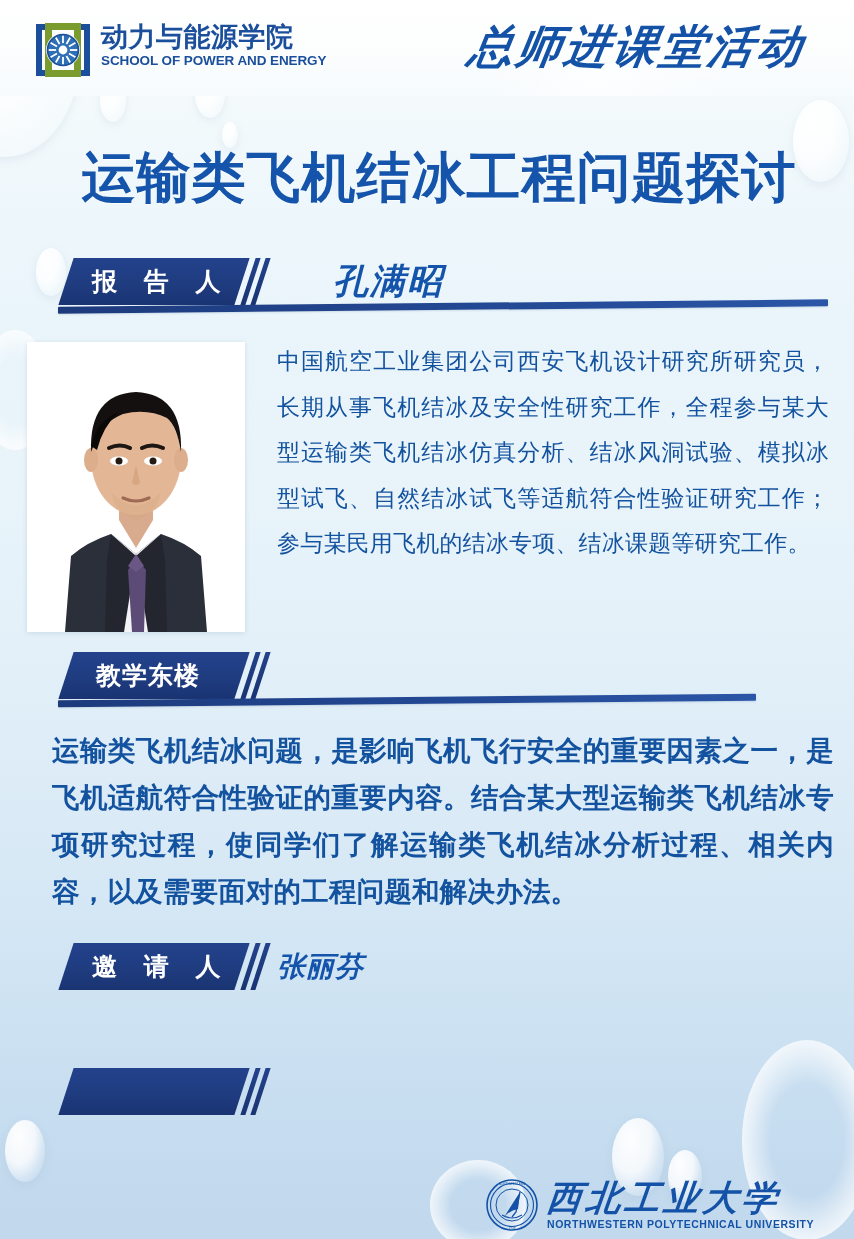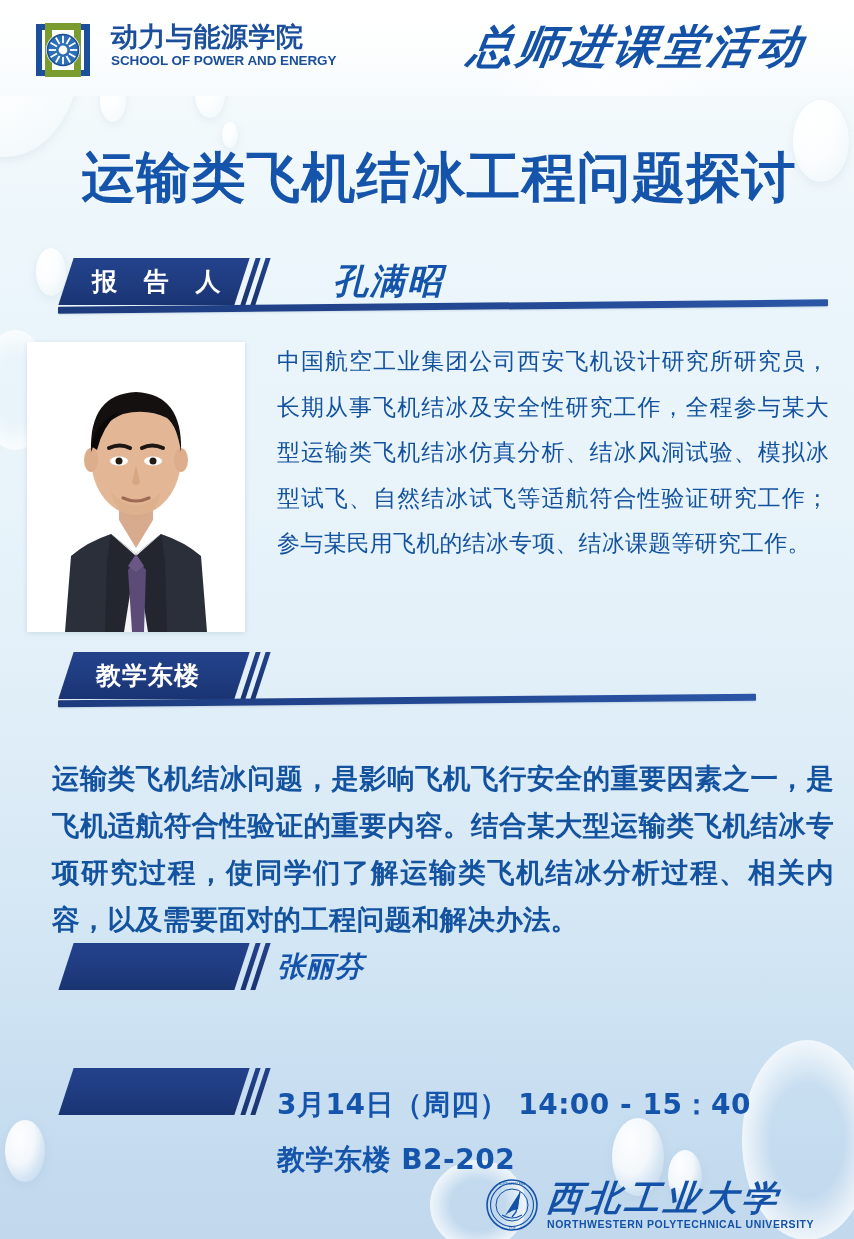--- a/index.html
+++ b/index.html
@@ -34,21 +34,21 @@
   }
 
   
   #header{position:absolute;left:0;top:0;width:854px;height:96px;
     background:linear-gradient(to bottom,#ffffff 0%,#fdfefe 45%,#f6fbfd 100%);}
   #header-sheen{position:absolute;left:0;top:0;width:854px;height:96px;
     background:linear-gradient(105deg,rgba(255,255,255,0) 58%,rgba(255,255,255,.7) 70%,rgba(255,255,255,0) 86%);}
 
   #logo{position:absolute;left:33px;top:21px;display:flex;align-items:flex-start;}
   #logo-mark{position:relative;width:60px;height:58px;flex:none;}
-  #logo-text{margin-left:18px;padding-top:1px;}
+  #logo-text{margin-left:8px;padding-top:1px;}
   #logo-cn{font-size:27px;line-height:30px;font-weight:bold;color:#1b4f9c;
     letter-spacing:.5px;white-space:nowrap;}
   #logo-en{font-size:13.5px;line-height:15px;font-weight:bold;color:#1b4f9c;
     letter-spacing:-.1px;white-space:nowrap;margin-top:1px;}
 
   #event-tag{position:absolute;left:452px;top:18px;width:370px;height:58px;
     font-size:45px;line-height:58px;font-weight:bold;color:#1352a6;
     font-family:"DejaVu Sans",sans-serif;
     letter-spacing:3px;white-space:nowrap;
     transform:skewX(-9deg);font-style:italic;text-align:center;}
@@ -86,21 +86,21 @@
     box-shadow:0 1px 5px rgba(110,140,170,.22);}
   #portrait svg{display:block;}
 
   
   #bio{position:absolute;left:277px;top:339px;width:552px;
     font-size:23px;line-height:45.6px;font-weight:normal;color:#13529f;
     font-family:"DejaVu Sans",sans-serif;text-align:justify;
     letter-spacing:.2px;}
   #abstract{position:absolute;left:52px;top:727px;width:782px;
     font-size:27.5px;line-height:47px;font-weight:bold;color:#13529f;
-    font-family:"DejaVu Sans",sans-serif;text-align:justify;letter-spacing:.2px;margin-top:28px;}
+    font-family:"DejaVu Sans",sans-serif;text-align:justify;letter-spacing:.2px;}
 
   #time-lines{position:absolute;left:277px;top:1077px;width:560px;}
   #time-lines div{font-size:28px;line-height:55px;font-weight:bold;color:#1554ab;
     font-family:"DejaVu Sans",sans-serif;white-space:nowrap;letter-spacing:.5px;}
 
   
   #footer{position:absolute;left:486px;top:1176px;width:352px;height:58px;
     display:flex;align-items:center;}
   #footer-seal{width:52px;height:52px;flex:none;}
   #footer-text{margin-left:9px;}
@@ -234,31 +234,28 @@
     <div class="lbl" style="left:44px;letter-spacing:1px;">教学东楼</div>
   </div>
   <div class="band-underline" style="left:58px;top:697px;width:698px;"></div>
 
   <div id="abstract">运输类飞机结冰问题，是影响飞机飞行安全的重要因素之一，是飞机适航符合性验证的重要内容。结合某大型运输类飞机结冰专项研究过程，使同学们了解运输类飞机结冰分析过程、相关内容，以及需要面对的工程问题和解决办法。</div>
 
   <div class="band" style="left:52px;top:943px;width:240px;">
     <div class="para" style="left:14px;width:176px;"></div>
     <div class="sl" style="left:196px;"></div>
     <div class="sl" style="left:206px;"></div>
+    <div class="lbl" style="left:40px;letter-spacing:9px;">邀 请 人</div>
   </div>
   <div class="band-value" style="left:277px;top:948px;font-size:28px;line-height:38px;letter-spacing:1px;">张丽芬</div>
 
   <div class="band" style="left:52px;top:1068px;width:240px;">
     <div class="para" style="left:14px;width:176px;"></div>
     <div class="sl" style="left:196px;"></div>
     <div class="sl" style="left:206px;"></div>
-  </div>
-  <div id="time-lines">
-    <div>3月14日（周四） 14:00  -  15：40</div>
-    <div>教学东楼 B2-202</div>
   </div>
 
   <div id="footer">
     <div id="footer-seal">
       <svg width="52" height="52" viewBox="0 0 52 52">
         <circle cx="26" cy="26" r="25" fill="none" stroke="#1352a6" stroke-width="1.6"></circle>
         <circle cx="26" cy="26" r="21.5" fill="none" stroke="#1352a6" stroke-width="1.1"></circle>
         <circle cx="26" cy="26" r="16" fill="none" stroke="#1352a6" stroke-width="1"></circle>
         <path d="M34 13 L18 38 Q24 31 32 30 Z" fill="#1352a6"></path>
         <path d="M34 13 L30 33 L26 38" stroke="#1352a6" stroke-width="1.3" fill="none"></path>

